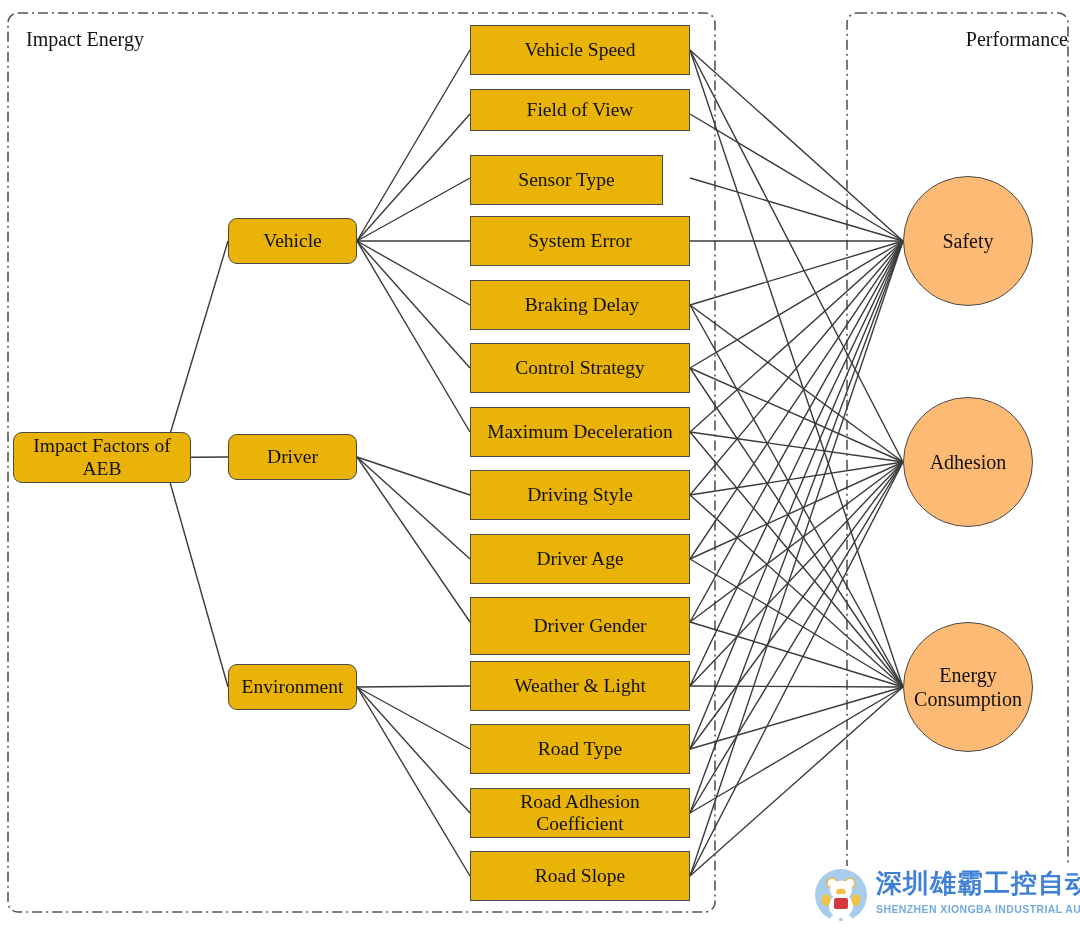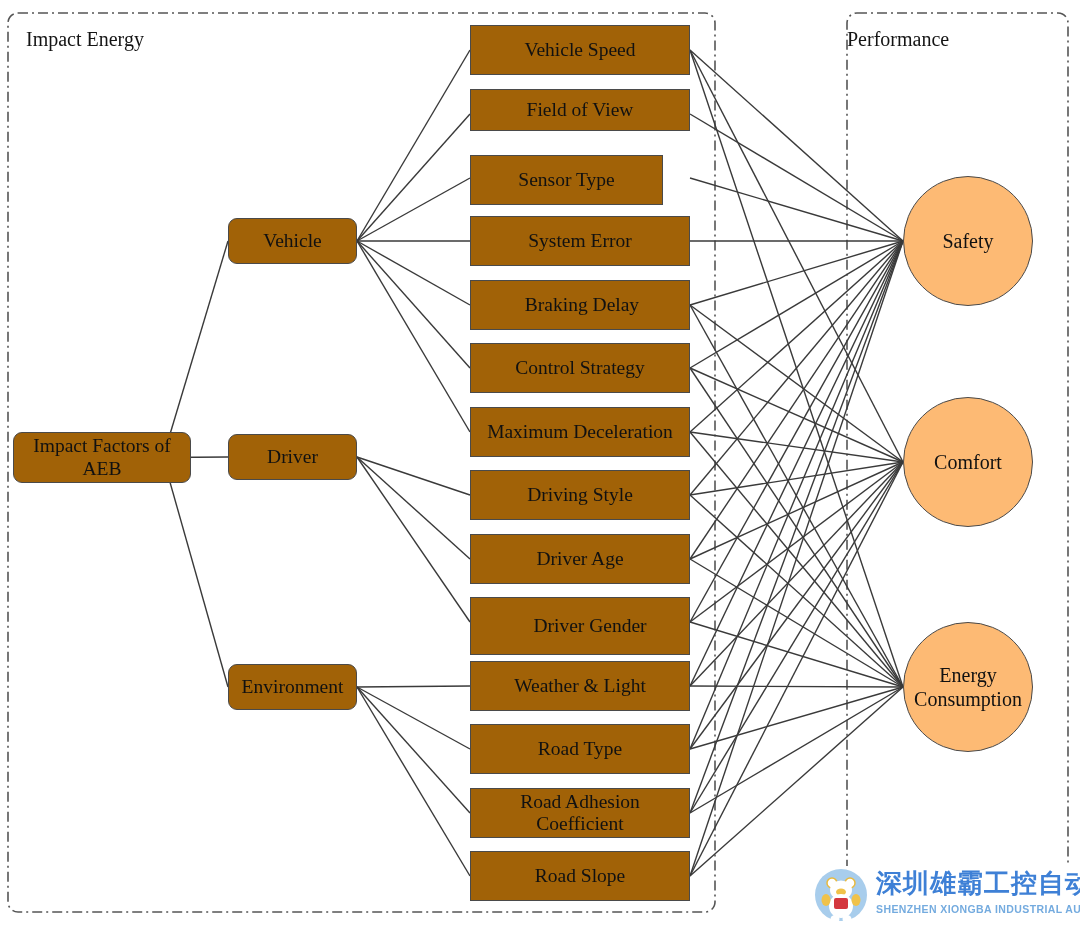--- a/index.html
+++ b/index.html
@@ -14,21 +14,21 @@
   #edge-layer{position:absolute;left:0;top:0;width:1080px;height:930px;}
   .panel-title{
     position:absolute;
     font-size:20px;
     color:#141414;
     white-space:nowrap;
   }
   .node{
     position:absolute;
     box-sizing:border-box;
-    background:#a16207;
+    background:#eab308;
     border:1.8px solid #4a4a4a;
     display:flex;
     align-items:center;
     justify-content:center;
     text-align:center;
     font-size:19.5px;
     line-height:1.15;
     padding:1px 4px;
   }
   .node.rounded{border-radius:9px;}
@@ -128,21 +128,21 @@
       <line x1="690" y1="813" x2="903" y2="462" stroke="#3a3a3a" stroke-width="1.4"></line>
       <line x1="690" y1="813" x2="903" y2="687" stroke="#3a3a3a" stroke-width="1.4"></line>
       <line x1="357" y1="687" x2="470" y2="876" stroke="#3a3a3a" stroke-width="1.4"></line>
       <line x1="690" y1="876" x2="903" y2="241" stroke="#3a3a3a" stroke-width="1.4"></line>
       <line x1="690" y1="876" x2="903" y2="462" stroke="#3a3a3a" stroke-width="1.4"></line>
       <line x1="690" y1="876" x2="903" y2="687" stroke="#3a3a3a" stroke-width="1.4"></line>
     </svg>
 
   <div class="panel-title" style="left:26px;top:28px;">Impact Energy</div>
 
-  <div class="panel-title" style="left:847px;top:28px;width:221px;text-align:left;">Performance</div>
+  <div class="panel-title" style="left:847px;top:28px;width:221px;text-align:right;">Performance</div>
 
   <div id="nodes">
       <div class="node rounded" style="left: 13px; top: 432px; width: 178px; height: 51px;">
         <span>Impact Factors of AEB</span>
       </div>
       <div class="node rounded" style="left: 228px; top: 218px; width: 129px; height: 46px;">
         <span>Vehicle</span>
       </div>
       <div class="node rounded" style="left: 228px; top: 434px; width: 129px; height: 46px;">
         <span>Driver</span>
@@ -189,21 +189,21 @@
       <div class="node" style="left: 470px; top: 788px; width: 220px; height: 50px;">
         <span>Road Adhesion Coefficient</span>
       </div>
       <div class="node" style="left: 470px; top: 851px; width: 220px; height: 50px;">
         <span>Road Slope</span>
       </div>
       <div class="circle-node" style="left: 903px; top: 176px; width: 130px; height: 130px;">
         <span>Safety</span>
       </div>
       <div class="circle-node" style="left: 903px; top: 397px; width: 130px; height: 130px;">
-        <span>Comfort</span>
+        <span>Adhesion</span>
       </div>
       <div class="circle-node" style="left: 903px; top: 622px; width: 130px; height: 130px;">
         <span>Energy Consumption</span>
       </div>
     </div>
 
   <div id="watermark">
     <svg id="logo-badge" viewBox="0 0 56 58">
       <circle cx="27" cy="29" r="26" fill="#A8CDEC"></circle>
 

